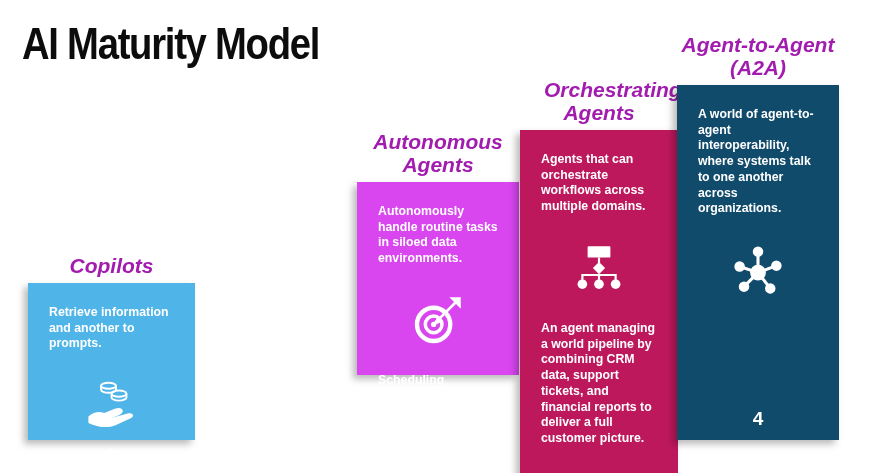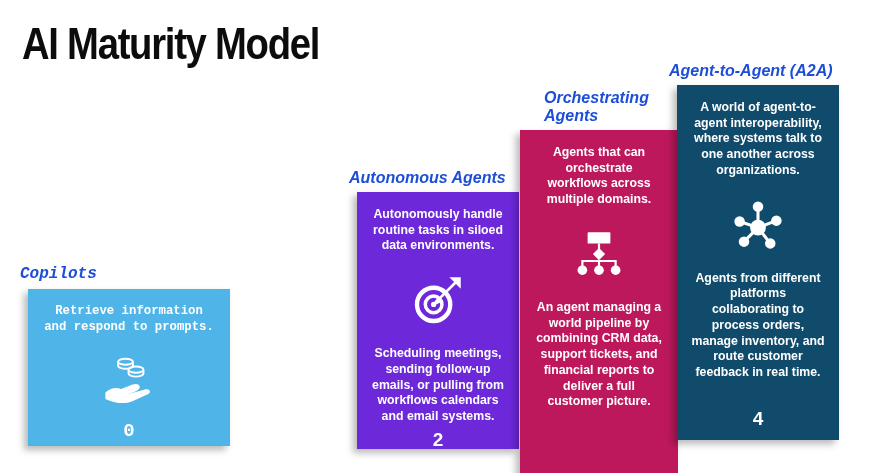--- a/index.html
+++ b/index.html
@@ -14,69 +14,69 @@
 
   .stage{position:absolute;}
   .box{
     position:absolute;left:0;top:0;right:0;bottom:0;
     display:flex;flex-direction:column;align-items:center;
     padding:10px 9px 12px;box-sizing:border-box;
     box-shadow:-4px 4px 7px rgba(0,0,0,0.28);
   }
   .heading{
     position:absolute;left:-8px;right:-8px;bottom:100%;margin-bottom:5px;
-    text-align:left;font-style:italic;font-weight:bold;
-    font-size:16px;line-height:1.12;color:#1d4ed8;
+    text-align:center;font-style:italic;font-weight:bold;
+    font-size:21px;line-height:1.12;color:#a21caf;
   }
   .heading-narrow{left:24px;right:24px;}
   .desc{
-    margin:5px;font-size:12.3px;font-weight:bold;color:#ffffff;
-    text-align:center;line-height:1.28;
+    margin:12px;font-size:12.3px;font-weight:bold;color:#ffffff;
+    line-height:1.28;
   }
   .icon{width:56px;height:56px;margin:13px 0;flex:0 0 auto;}
   .icon svg{width:100%;height:100%;display:block;}
   .level{margin-top:auto;font-size:19px;font-weight:bold;color:#ffffff;line-height:1;}
 
   
-  .stage-0{left:28px;top:289px;width:202px;height:157px;z-index:1;font-family:Liberation Mono, monospace;}
+  .stage-0{left:28px;top:283px;width:167px;height:157px;z-index:1;}
   .stage-1{left:195px;top:236px;width:162px;height:204px;z-index:2;}
-  .stage-2{left:357px;top:192px;width:162px;height:257px;z-index:3;}
+  .stage-2{left:357px;top:182px;width:162px;height:193px;z-index:3;}
   .stage-3{left:520px;top:130px;width:158px;height:396px;z-index:4;}
   .stage-4{left:677px;top:85px;width:162px;height:355px;z-index:5;}
 </style>
 </head>
 <body>
 
 <div class="canvas">
 
   <div class="page-title">AI Maturity Model</div>
 
   <div class="stage stage-0">
     <div class="heading">Copilots</div>
     <div class="box" style="background-color: rgb(79, 180, 232);">
-      <p class="desc">Retrieve information and respond to prompts.</p>
+      <p class="desc">Retrieve information and another to prompts.</p>
       <div class="icon">
         <svg viewBox="0 0 64 64" xmlns="http://www.w3.org/2000/svg">
           <g stroke="#ffffff" stroke-width="2.2" fill="none">
             <ellipse cx="28" cy="10" rx="8.5" ry="3.5"></ellipse>
             <path d="M19.5 10 v4.5 c0 1.9 3.8 3.5 8.5 3.5 s8.5 -1.6 8.5 -3.5 V10"></path>
             <ellipse cx="40" cy="19" rx="8.5" ry="3.5"></ellipse>
             <path d="M31.5 19 v4.5 c0 1.9 3.8 3.5 8.5 3.5 s8.5 -1.6 8.5 -3.5 V19"></path>
           </g>
           <path fill="#ffffff" d="M5 45 C11 40 17 39 23 41 L36 36 C41 34.3 44 36 44.3 38.6 C44.6 41 42 43 38.5 44.2 L30 47 L51 41.5 C55.5 40.3 58 44.5 54 46.8 L36 55 C28 58.5 16 58 5 52.5 Z"></path>
         </svg>
       </div>
       <div class="level">0</div>
     </div>
   </div>
 
 
   <div class="stage stage-2">
     <div class="heading">Autonomous Agents</div>
-    <div class="box" style="background-color: #6d28d9;">
+    <div class="box" style="background-color: #d946ef;">
       <p class="desc">Autonomously handle routine tasks in siloed data environments.</p>
       <div class="icon">
         <svg viewBox="0 0 64 64" xmlns="http://www.w3.org/2000/svg" fill="none">
           <circle cx="27" cy="37" r="19" stroke="#ffffff" stroke-width="5"></circle>
           <circle cx="27" cy="37" r="9.5" stroke="#ffffff" stroke-width="4"></circle>
           <circle cx="27" cy="37" r="3" fill="#ffffff"></circle>
           <line x1="29" y1="35" x2="52" y2="12" stroke="#ffffff" stroke-width="3"></line>
           <path d="M25 39 L37 34 L32 28 Z" fill="#ffffff"></path>
           <path d="M45 6 L58 6 L58 19 Z" fill="#ffffff"></path>
         </svg>
@@ -121,18 +121,17 @@
             <line x1="32" y1="35" x2="11" y2="28"></line>
           </g>
           <circle cx="32" cy="35" r="9" fill="#ffffff"></circle>
           <circle cx="32" cy="11" r="6" fill="#ffffff"></circle>
           <circle cx="53" cy="27" r="6" fill="#ffffff"></circle>
           <circle cx="46" cy="53" r="6" fill="#ffffff"></circle>
           <circle cx="16" cy="51" r="6" fill="#ffffff"></circle>
           <circle cx="11" cy="28" r="6" fill="#ffffff"></circle>
         </svg>
       </div>
-      <p class="desc">Agents from different platforms collaborating to process orders, manage inventory, and route customer feedback in real time.</p>
       <div class="level">4</div>
     </div>
   </div>
 
 </div>
 
 </body></html>

